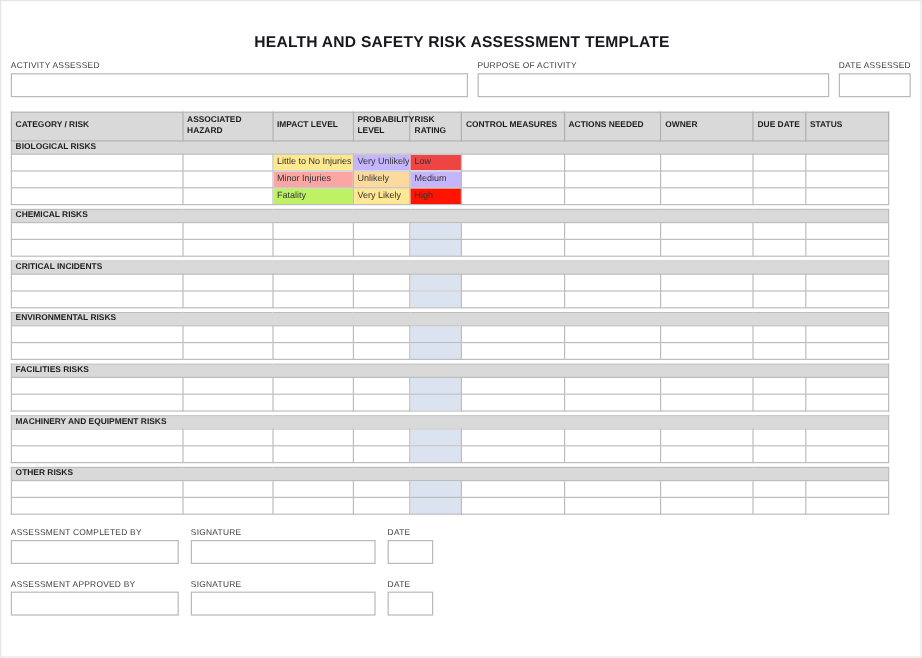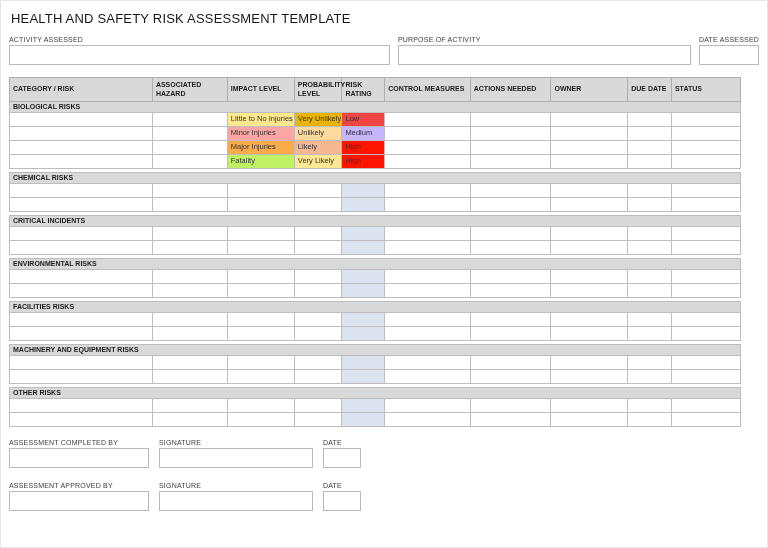--- a/index.html
+++ b/index.html
@@ -6,22 +6,22 @@
   html, body { background: #ffffff; }
   body {
     width: 768px; height: 548px;
     font-family: "Liberation Sans", sans-serif;
     color: #1a1a1a;
     border: 1px solid #e6e6e6;
     overflow: hidden;
   }
   .page { padding: 8px; }
   .page-title {
-    font-size: 13px; font-weight: 400; color: #17171f;
-    letter-spacing: 0.2px; margin: 2px 0 10px 2px;
+    font-size: 13px; font-weight: 700; color: #17171f;
+    letter-spacing: 0.2px; margin: 18px 0 10px 2px; text-align: center;
   }
   .top-fields { display: flex; gap: 8px; margin-bottom: 12px; }
   .field-label {
     font-size: 7px; color: #3c3c3c; margin-bottom: 2px;
     letter-spacing: 0.2px; white-space: nowrap;
   }
   .field-box { height: 20px; border: 1px solid #b9b9b9; background: #ffffff; }
   .tf-activity { width: 382px; }
   .tf-purpose  { width: 294px; }
   .tf-date     { width: 60px; }
@@ -101,46 +101,34 @@
         </tr>
       </thead>
     <tbody id="table-body">
         <tr class="section-row">
           <td colspan="10">BIOLOGICAL RISKS</td>
         </tr>
         <tr class="data-row">
           <td></td>
           <td></td>
           <td style="background: rgb(255, 232, 141);">Little to No Injuries</td>
-          <td style="background: #eab308;">Very Unlikely</td>
+          <td style="background: #c4b5fd;">Very Unlikely</td>
           <td style="background: #ef4444;">Low</td>
           <td></td>
           <td></td>
           <td></td>
           <td></td>
           <td></td>
         </tr>
         <tr class="data-row">
           <td></td>
           <td></td>
           <td style="background: #fca5a5;">Minor Injuries</td>
           <td style="background: rgb(252, 218, 158);">Unlikely</td>
           <td style="background: #c4b5fd;">Medium</td>
-          <td></td>
-          <td></td>
-          <td></td>
-          <td></td>
-          <td></td>
-        </tr>
-        <tr class="data-row">
-          <td></td>
-          <td></td>
-          <td style="background: rgb(250, 172, 75);">Major Injuries</td>
-          <td style="background: rgb(246, 183, 147);">Likely</td>
-          <td style="background: rgb(255, 20, 0);">High</td>
           <td></td>
           <td></td>
           <td></td>
           <td></td>
           <td></td>
         </tr>
         <tr class="data-row">
           <td></td>
           <td></td>
           <td style="background: #bef264;">Fatality</td>

